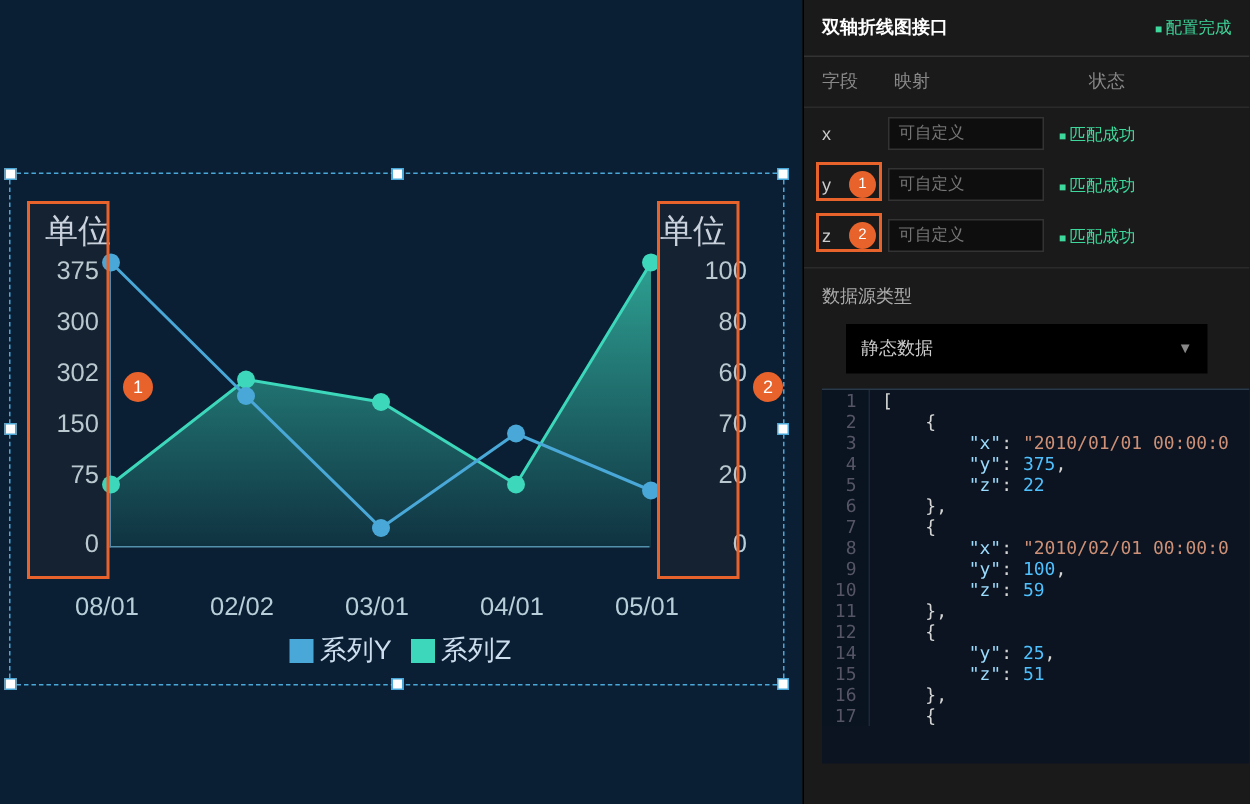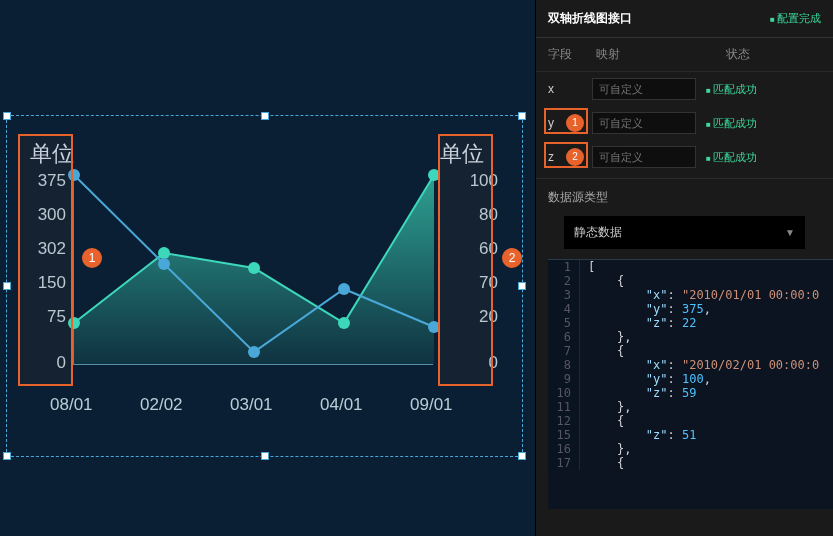--- a/index.html
+++ b/index.html
@@ -77,21 +77,21 @@
     <div class="ytick2" style="top:80px">80</div>
     <div class="ytick2" style="top:114px">60</div>
     <div class="ytick2" style="top:148px">70</div>
     <div class="ytick2" style="top:182px">20</div>
     <div class="ytick2" style="top:228px">0</div>
 
     <div class="xtick" style="left:32px">08/01</div>
     <div class="xtick" style="left:122px">02/02</div>
     <div class="xtick" style="left:212px">03/01</div>
     <div class="xtick" style="left:302px">04/01</div>
-    <div class="xtick" style="left:392px">09/01</div>
+    <div class="xtick" style="left:392px">05/01</div>
 
     <div class="plotarea">
       <svg width="360" height="190" style="position:absolute;left:0;top:0;overflow:visible">
         <defs>
             <linearGradient id="gz" x1="0" y1="0" x2="0" y2="1">
               <stop offset="0%" stop-color="#3dd8bb" stop-opacity="0.7"></stop>
               <stop offset="100%" stop-color="#3dd8bb" stop-opacity="0.1"></stop>
             </linearGradient>
           </defs>
         <path d="M0,148 L90,78 L180,93 L270,148 L360,0 L360,190 L0,190 Z" fill="url(#gz)"></path>
@@ -103,20 +103,24 @@
           <circle cx="360" cy="0" r="6" fill="#3dd8bb"></circle>
         <polyline points="0,0 90,89 180,177 270,114 360,152" fill="none" stroke="#4aa8d8" stroke-width="2"></polyline>
         <circle cx="0" cy="0" r="6" fill="#4aa8d8"></circle>
           <circle cx="90" cy="89" r="6" fill="#4aa8d8"></circle>
           <circle cx="180" cy="177" r="6" fill="#4aa8d8"></circle>
           <circle cx="270" cy="114" r="6" fill="#4aa8d8"></circle>
           <circle cx="360" cy="152" r="6" fill="#4aa8d8"></circle>
       </svg>
     </div>
 
+    <div class="legend">
+      <span class="lgbox" style="background:#4aa8d8"></span><span>系列Y</span>
+      <span class="lgbox" style="background:#3dd8bb"></span><span>系列Z</span>
+    </div>
   </div>
 
   <div class="callout" style="left:18px;top:134px;width:55px;height:252px"></div>
   <div class="badge" style="left:82px;top:248px">1</div>
   <div class="callout" style="left:438px;top:134px;width:55px;height:252px"></div>
   <div class="badge" style="left:502px;top:248px">2</div>
 </div>
 
 <div class="panel">
   <div class="phead">
@@ -199,20 +203,24 @@
       </div>
     <div class="ln">
         <span class="gut">11</span>
         <span class="cd">    <span class="p">},</span></span>
       </div>
     <div class="ln">
         <span class="gut">12</span>
         <span class="cd">    <span class="p">{</span></span>
       </div>
     <div class="ln">
+        <span class="gut">14</span>
+        <span class="cd">        <span class="k">"y"</span><span class="p">: </span><span class="n">25</span><span class="p">,</span></span>
+      </div>
+    <div class="ln">
         <span class="gut">15</span>
         <span class="cd">        <span class="k">"z"</span><span class="p">: </span><span class="n">51</span></span>
       </div>
     <div class="ln">
         <span class="gut">16</span>
         <span class="cd">    <span class="p">},</span></span>
       </div>
     <div class="ln">
         <span class="gut">17</span>
         <span class="cd">    <span class="p">{</span></span>

